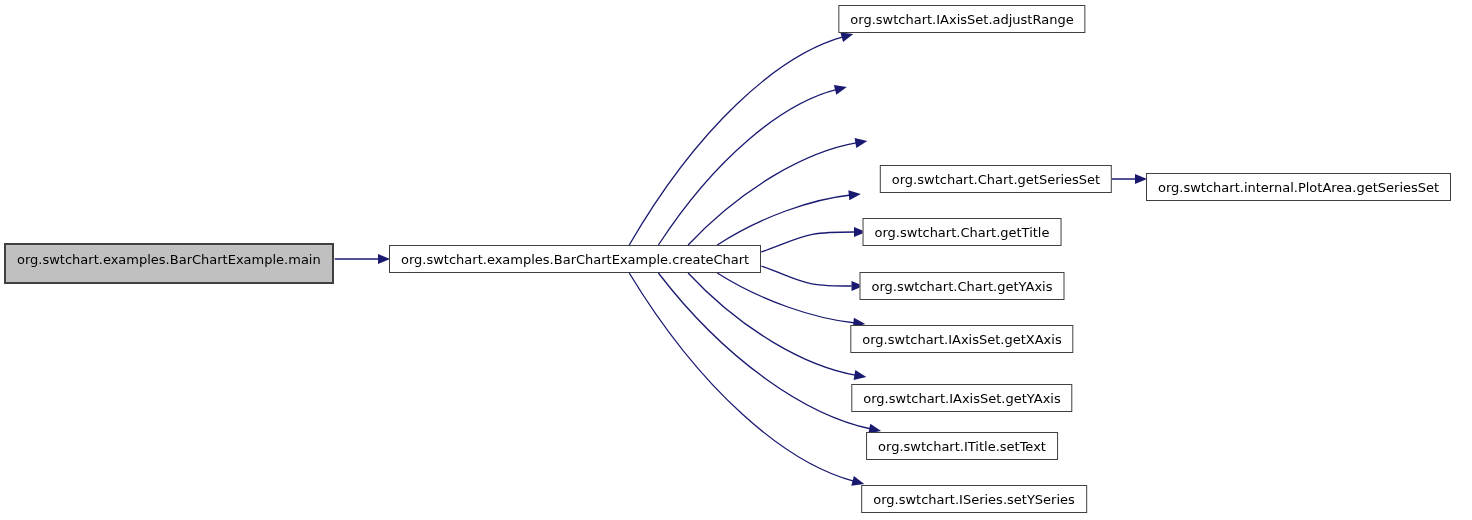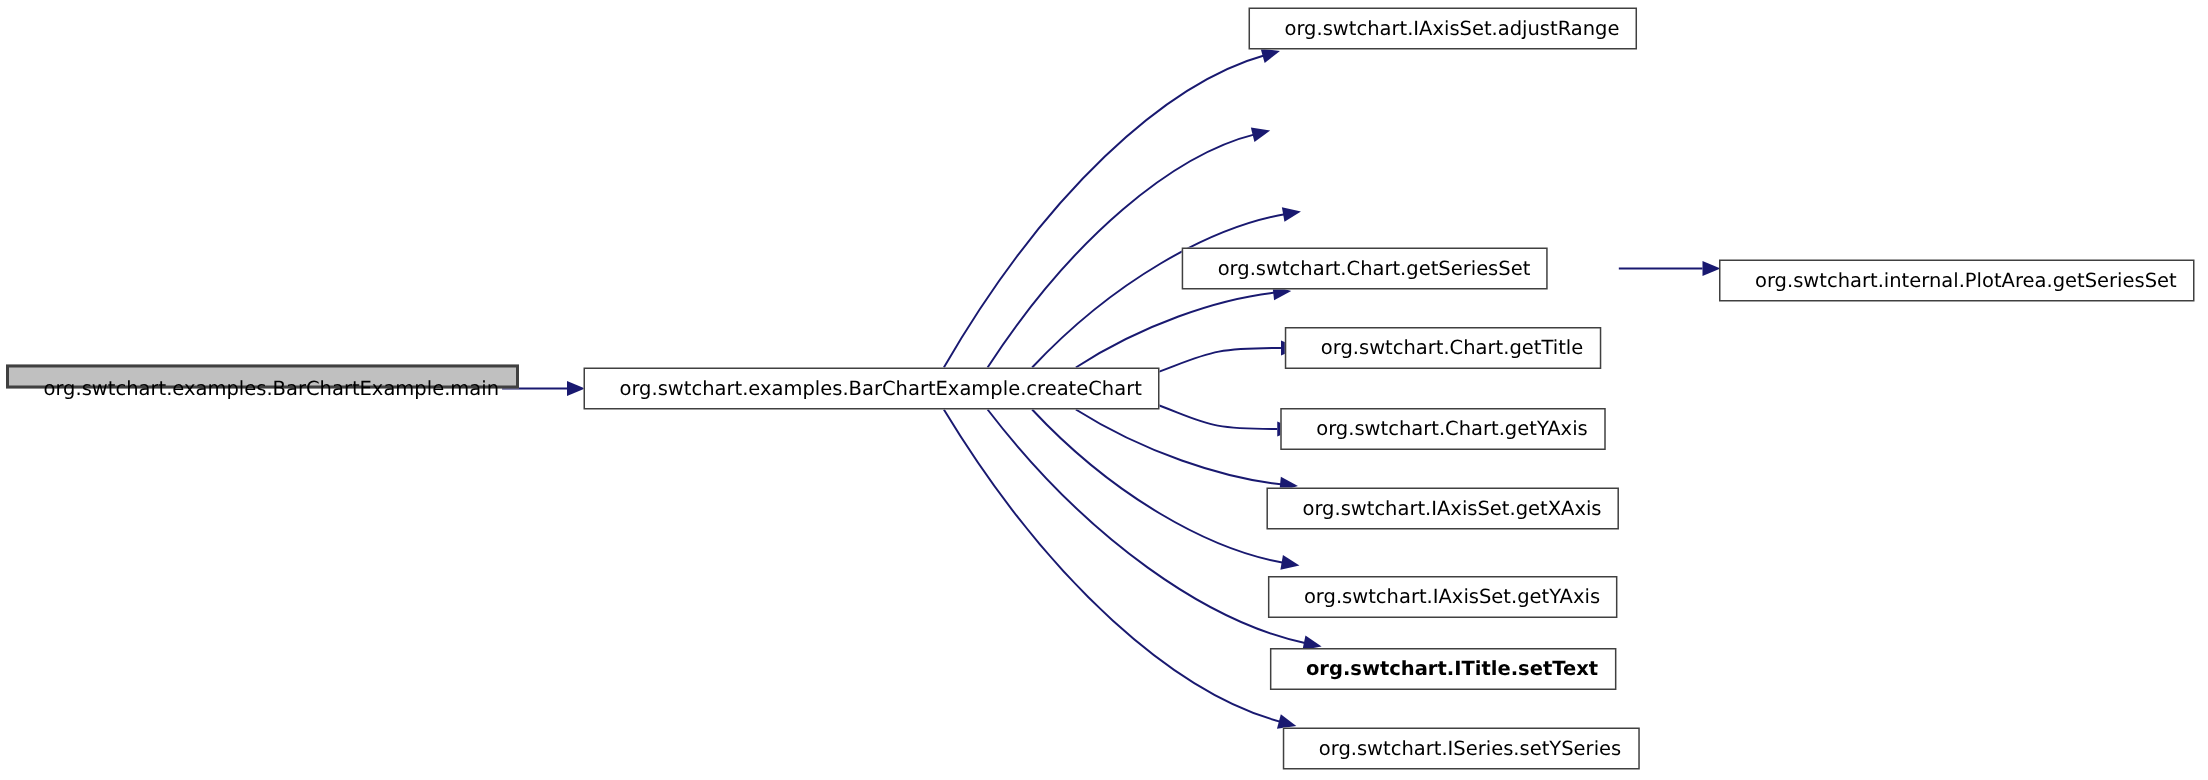--- a/index.html
+++ b/index.html
@@ -24,31 +24,31 @@
   }
   .node {
     position: absolute;
     box-sizing: border-box;
     height: 28px;
     border: 1px solid #404040;
     background: #ffffff;
     color: #000000;
     font-size: 13px;
     line-height: 25px;
-    padding: 1px 11px 0 23px;
+    padding: 1px 11px 0 11px;
     white-space: nowrap;
     text-align: center;
   }
   .centered {
     transform: translateX(-50%);
   }
   .highlight {
     background: #c0c0c0;
     border-width: 2px;
-    height: 16px;
+    height: 41px;
     line-height: 28px;
   }
 </style>
 </head>
 <body>
 
 <div class="canvas" id="canvas">
 
   <svg class="edges-layer" id="edges" width="1472" height="520">
       <path d="M 334.71875 259 L 378 259" fill="none" stroke="#191970" stroke-width="1.3"></path>
@@ -78,29 +78,29 @@
     </svg>
 
   <div class="node highlight" style="left:4px; top:243px;">org.swtchart.examples.BarChartExample.main</div>
 
   <div class="node" style="left:389px; top:245px;">org.swtchart.examples.BarChartExample.createChart</div>
 
   <div class="node centered" style="left:962px; top:5px;">org.swtchart.IAxisSet.adjustRange</div>
 
 
 
-  <div class="node centered" style="left:910px; top:165px;">org.swtchart.Chart.getSeriesSet</div>
+  <div class="node centered" style="left:996px; top:165px;">org.swtchart.Chart.getSeriesSet</div>
 
   <div class="node centered" style="left:962px; top:218px;">org.swtchart.Chart.getTitle</div>
 
   <div class="node centered" style="left:962px; top:272px;">org.swtchart.Chart.getYAxis</div>
 
   <div class="node centered" style="left:962px; top:325px;">org.swtchart.IAxisSet.getXAxis</div>
 
   <div class="node centered" style="left:962px; top:384px;">org.swtchart.IAxisSet.getYAxis</div>
 
-  <div class="node centered" style="left:962px; top:432px;font-weight:bold;">org.swtchart.ITitle.setText</div>
+  <div class="node centered" style="left:962px; top:432px;">org.swtchart.ITitle.setText</div>
 
   <div class="node centered" style="left:974px; top:485px;">org.swtchart.ISeries.setYSeries</div>
 
   <div class="node" style="left:1146px; top:173px;">org.swtchart.internal.PlotArea.getSeriesSet</div>
 
 </div>
 
 </body></html>

